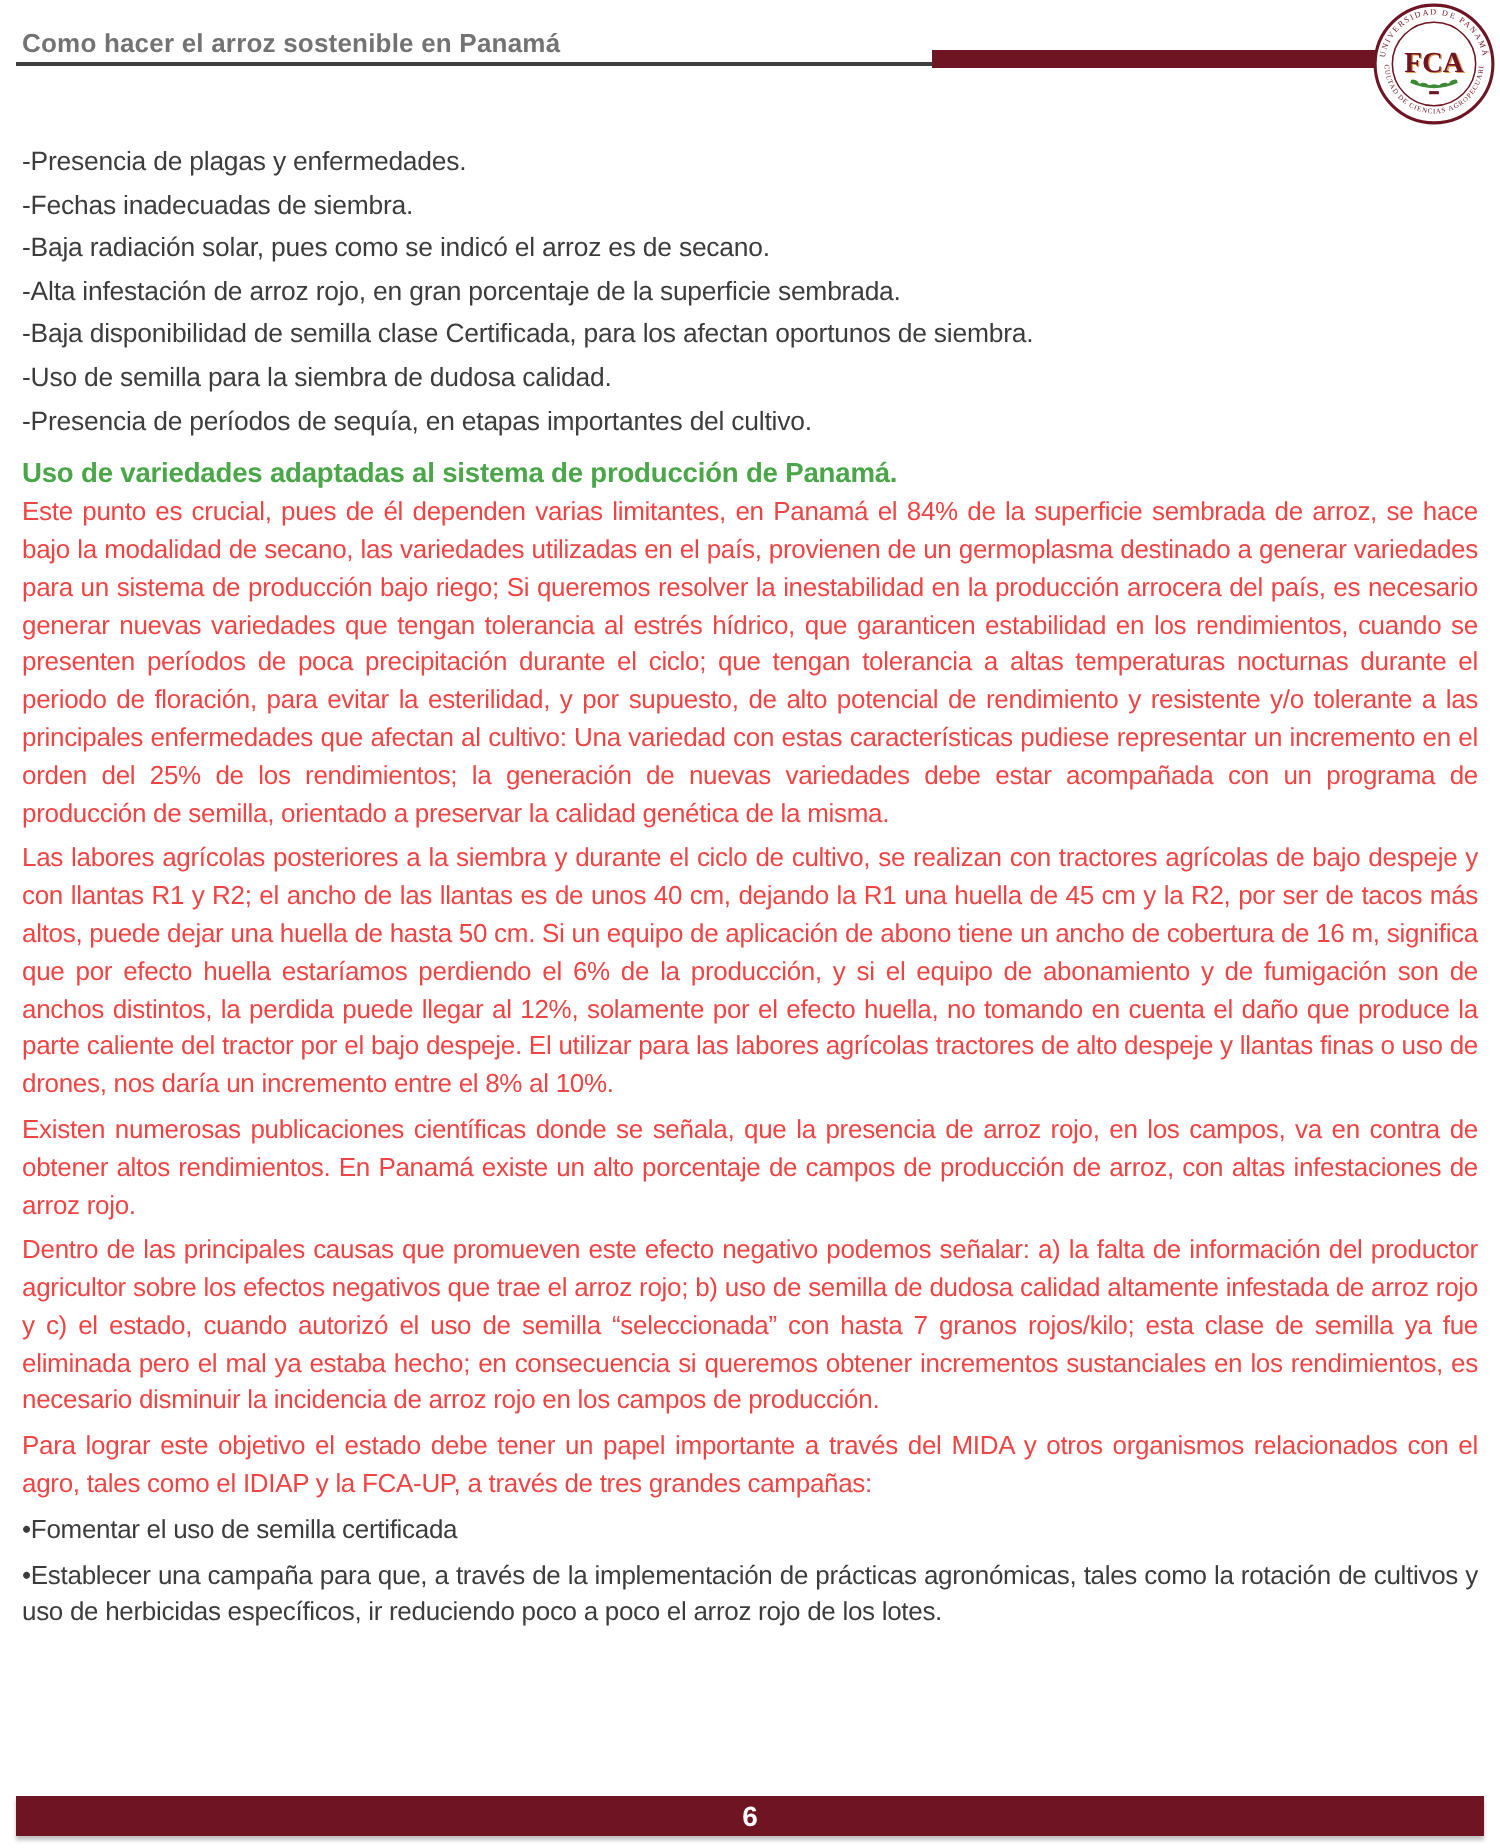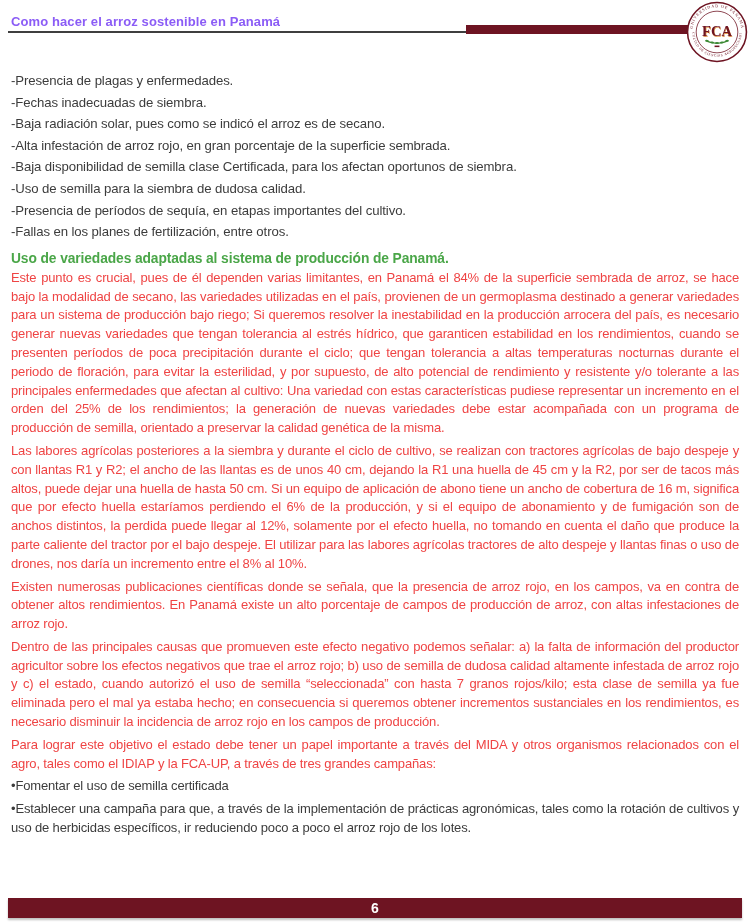--- a/index.html
+++ b/index.html
@@ -9,21 +9,21 @@
     margin:0 auto;
     background:#ffffff;
     font-family:"Liberation Sans","DejaVu Sans",sans-serif;
     color:#3c3c3c;
     overflow:hidden;
   }
   
   .hdr{position:relative;height:64px;}
   .hdr-title{
     position:absolute;left:11px;top:14px;
-    font-size:13px;font-weight:bold;color:#8b5cf6;letter-spacing:.1px;text-align:right;
+    font-size:13px;font-weight:bold;color:#737373;letter-spacing:.1px;text-align:right;
   }
   .rule-thin{position:absolute;left:8px;top:31px;width:458px;height:2px;background:#3f3f3f;}
   .rule-thick{position:absolute;left:466px;top:25px;width:222px;height:9px;background:#6e1422;}
   .logo{position:absolute;right:2px;top:1px;width:62px;height:62px;}
   
   .content{padding:0 11px;}
   ul.dash-list{list-style:none;margin:6px 0 0 0;padding:0;}
   ul.dash-list li{
     font-size:13.2px;line-height:21.6px;color:#3c3c3c;letter-spacing:-.1px;
   }
@@ -91,21 +91,20 @@
   <div class="content">
 
     <ul class="dash-list">
       <li>-Presencia de plagas y enfermedades.</li>
       <li>-Fechas inadecuadas de siembra.</li>
       <li>-Baja radiación solar, pues como se indicó el arroz es de secano.</li>
       <li>-Alta infestación de arroz rojo, en gran porcentaje de la superficie sembrada.</li>
       <li>-Baja disponibilidad de semilla clase Certificada, para los afectan oportunos de siembra.</li>
       <li>-Uso de semilla para la siembra de dudosa calidad.</li>
       <li>-Presencia de períodos de sequía, en etapas importantes del cultivo.</li>
-      <li>-Fallas en los planes de fertilización, entre otros.</li>
     </ul>
 
     <section>
       <h2 class="sect">Uso de variedades adaptadas al sistema de producción de Panamá.</h2>
       <p class="body">Este punto es crucial, pues de él dependen varias limitantes, en Panamá el 84% de la superficie sembrada de arroz, se hace bajo la modalidad de secano, las variedades utilizadas en el país, provienen de un germoplasma destinado a generar variedades para un sistema de producción bajo riego; Si queremos resolver la inestabilidad en la producción arrocera del país, es necesario generar nuevas variedades que tengan tolerancia al estrés hídrico, que garanticen estabilidad en los rendimientos, cuando se presenten períodos de poca precipitación durante el ciclo; que tengan tolerancia a altas temperaturas nocturnas durante el periodo de floración, para evitar la esterilidad, y por supuesto, de alto potencial de rendimiento y resistente y/o tolerante a las principales enfermedades que afectan al cultivo: Una variedad con estas características pudiese representar un incremento en el orden del 25% de los rendimientos; la generación de nuevas variedades debe estar acompañada con un programa de producción de semilla, orientado a preservar la calidad genética de la misma.</p>
     </section>
 
     <section>
       <p class="body">Las labores agrícolas posteriores a la siembra y durante el ciclo de cultivo, se realizan con tractores agrícolas de bajo despeje y con llantas R1 y R2; el ancho de las llantas es de unos 40 cm, dejando la R1 una huella de 45 cm y la R2, por ser de tacos más altos, puede dejar una huella de hasta 50 cm.  Si un equipo de aplicación de abono tiene un ancho de cobertura de 16 m, significa que por efecto huella estaríamos perdiendo el 6% de la producción, y si el equipo de abonamiento y de fumigación son de anchos distintos, la perdida puede llegar al 12%, solamente por el efecto huella, no tomando en cuenta el daño que produce la parte caliente del tractor por el bajo despeje.  El utilizar para las labores agrícolas tractores de alto despeje y llantas finas o uso de drones, nos daría un incremento entre el 8% al 10%.</p>
     </section>

